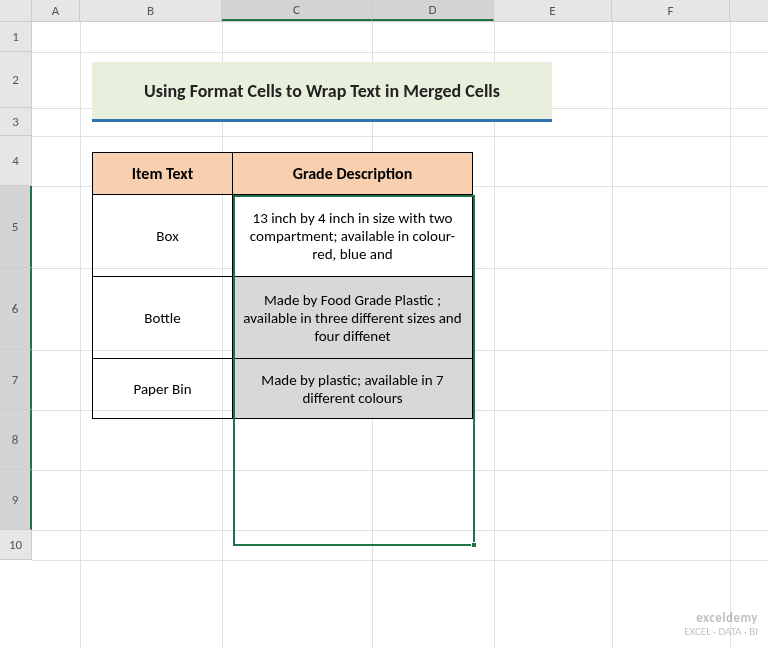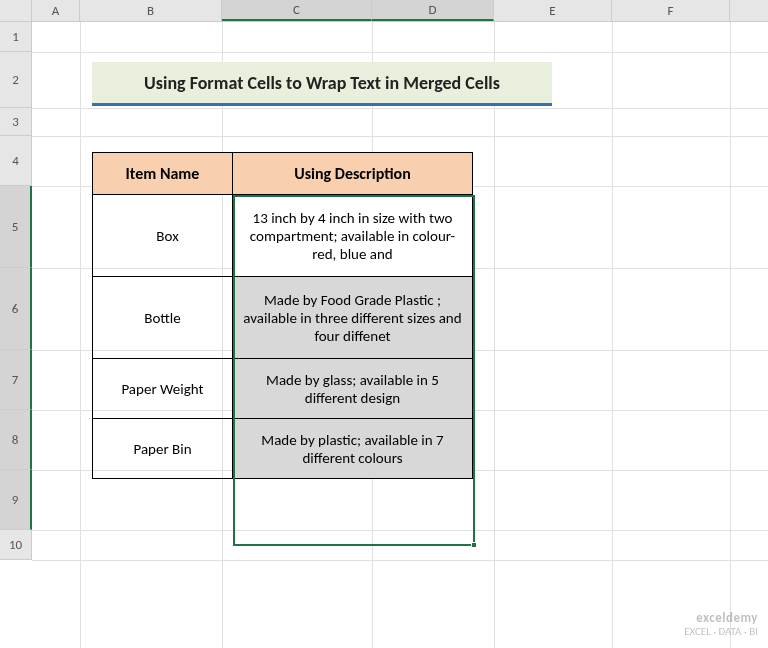--- a/index.html
+++ b/index.html
@@ -16,21 +16,21 @@
 .row-header.selected { background: #d4d4d4; border-right: 2px solid #217346; }
 
 .corner { position: absolute; left: 0; top: 0; width: 32px; height: 22px; background: #e6e6e6; border-right: 1px solid #ccc; border-bottom: 1px solid #ccc; }
 
 .sheet { position: absolute; left: 32px; top: 22px; right: 0; bottom: 0; }
 
 .gridlines { position: absolute; inset: 0; pointer-events: none; }
 .vline { position: absolute; top: 0; bottom: 0; width: 1px; background: #e0e0e0; }
 .hline { position: absolute; left: 0; right: 0; height: 1px; background: #e0e0e0; }
 
-.title-cell { position: absolute; left: 60px; top: 40px; width: 460px; height: 44px; background: #e8f0dd; border-bottom: 3px solid #2f73b5; font-size: 18px; font-weight: bold; color: #222; display: flex; align-items: center; justify-content: center; padding: 0 4px; }
+.title-cell { position: absolute; left: 60px; top: 40px; width: 460px; height: 60px; background: #e8f0dd; border-bottom: 3px solid #2f73b5; font-size: 18px; font-weight: bold; color: #222; display: flex; align-items: center; justify-content: center; padding: 0 4px; }
 
 .tbl { position: absolute; left: 60px; top: 130px; border-collapse: collapse; }
 .tbl th, .tbl td { border: 1px solid #000; font-size: 15px; text-align: center; vertical-align: middle; padding: 4px 8px; font-weight: normal; }
 .tbl th { background: #f8d0b0; font-weight: bold; height: 42px; font-size: 16px; }
 .tbl .c1 { width: 140px; }
 .tbl .c2 { width: 240px; }
 .tbl td.sel { background: #d8d8d8; }
 .tbl td.active-cell { background: #fff; }
 
 .selection-border { position: absolute; border: 2px solid #217346; pointer-events: none; }
@@ -83,36 +83,32 @@
         <div class="hline" style="top: 448px;"></div>
         <div class="hline" style="top: 508px;"></div>
         <div class="hline" style="top: 538px;"></div>
       </div>
 
     <div class="title-cell">Using Format Cells to Wrap Text in Merged Cells</div>
 
     <table class="tbl" id="tbl">
       <thead>
         <tr>
-          <th class="c1">Item Name</th>
-          <th class="c2">Using Description</th>
+          <th class="c1">Item Text</th>
+          <th class="c2">Grade Description</th>
         </tr>
       </thead>
       <tbody id="tbody">
           <tr>
             <td class="c1" style="height: 82px; padding-left: 18px;">Box</td>
             <td class="c2 active-cell">13 inch by 4 inch in size with two compartment; available in colour-red, blue and</td>
           </tr>
           <tr>
             <td class="c1" style="height: 82px; text-align: center;">Bottle</td>
             <td class="c2 sel">Made by Food Grade Plastic ; available in three different sizes and four diffenet</td>
-          </tr>
-          <tr>
-            <td class="c1" style="height: 60px;">Paper Weight</td>
-            <td class="c2 sel">Made by glass; available in 5 different design</td>
           </tr>
           <tr>
             <td class="c1" style="height: 60px;">Paper Bin</td>
             <td class="c2 sel">Made by plastic; available in 7 different colours</td>
           </tr>
         </tbody>
     </table>
 
     <div class="selection-border" id="sel-border" style="left: 201px; top: 173px; width: 242px; height: 351px;">
       <div class="fill-handle"></div>

